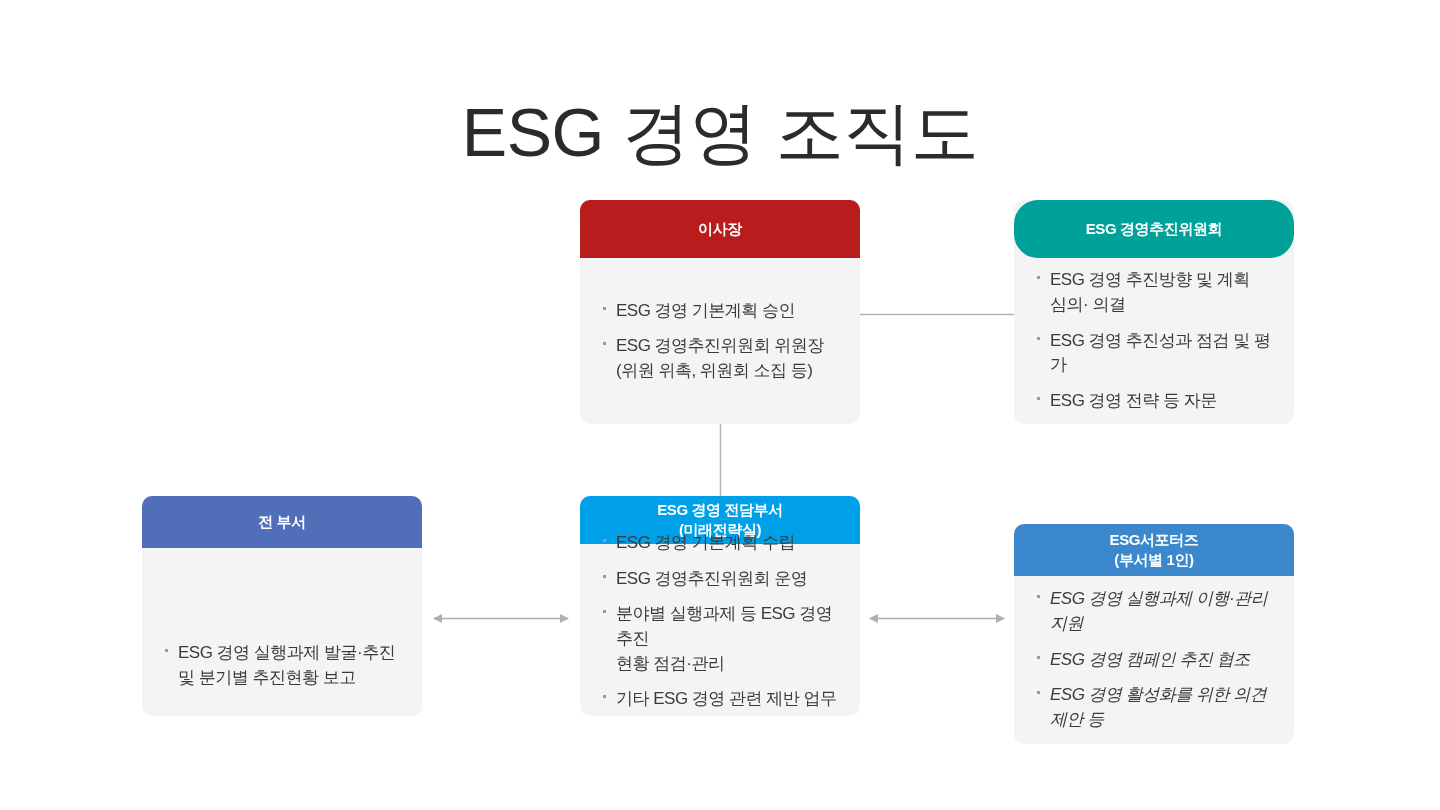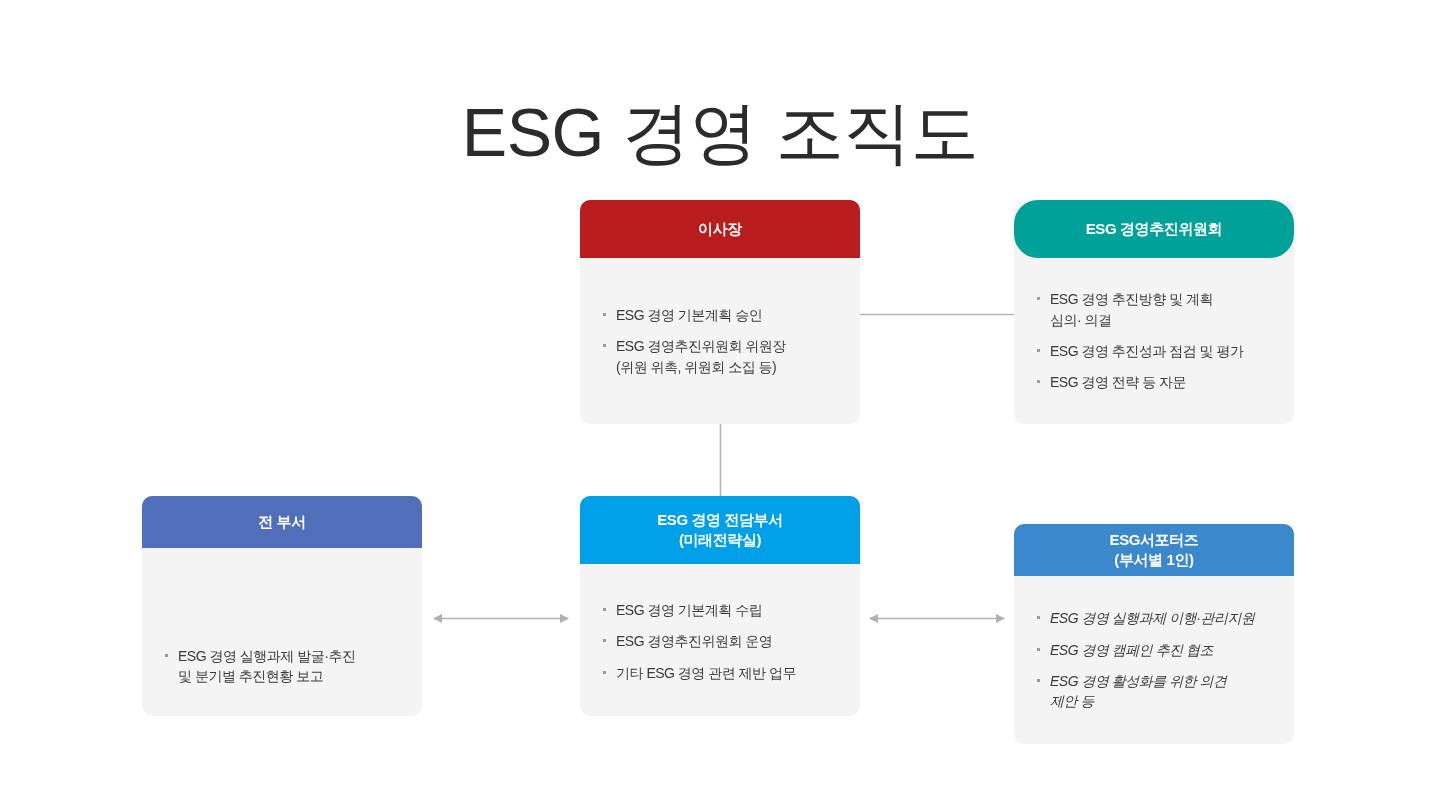--- a/index.html
+++ b/index.html
@@ -83,21 +83,21 @@
   }
   .bullets {
     list-style: none;
     margin: 0;
     padding: 0;
   }
   .bullets li {
     position: relative;
     padding-left: 14px;
     margin: 0 0 11px 0;
-    font-size: 14px;
+    font-size: 17px;
     line-height: 1.45;
     color: #3a3a3a;
     letter-spacing: -0.5px;
   }
   .bullets li:last-child { margin-bottom: 0; }
   .bullets li::before {
     content: "";
     position: absolute;
     left: 1px;
     top: 8px;
@@ -112,21 +112,21 @@
   #node-chairman .node-header      { height: 58px; background: #b91c1c; }
 
   #node-committee     { left: 1014px; top: 200px; width: 280px; height: 224px; }
   #node-committee .node-header     { height: 58px; background: #00a199; border-radius: 24px; }
 
   #node-all-depts     { left: 142px;  top: 496px; width: 280px; height: 220px; }
   #node-all-depts .node-header     { height: 52px; background: #506fb8; }
   #node-all-depts .node-body       { height: calc(100% - 52px); }
 
   #node-dedicated     { left: 580px;  top: 496px; width: 280px; height: 220px; }
-  #node-dedicated .node-header     { height: 68px; background: #00a0e9; }
+  #node-dedicated .node-header     { height: 48px; background: #00a0e9; }
   #node-dedicated .node-body       { height: calc(100% - 52px); padding-top: 1px; }
 
   #node-supporters    { left: 1014px; top: 496px; width: 280px; height: 220px; margin-top: 28px; }
   #node-supporters .node-header    { height: 52px; background: #3c88cc; }
   #node-supporters .node-body      { height: calc(100% - 52px); font-style: italic; }
 
   .hdr-line { display: block; }
 </style>
 </head>
 <body>
@@ -188,20 +188,21 @@
     <div class="node-header">
       <span>
         <span class="hdr-line">ESG 경영 전담부서</span>
         <span class="hdr-line">(미래전략실)</span>
       </span>
     </div>
     <div class="node-body">
       <ul class="bullets">
         <li>ESG 경영 기본계획 수립</li>
         <li>ESG 경영추진위원회 운영</li>
+        <li>분야별 실행과제 등 ESG 경영 추진<br>현황 점검·관리</li>
         <li>기타 ESG 경영 관련 제반 업무</li>
       </ul>
     </div>
   </div>
 
   <div class="node" id="node-supporters">
     <div class="node-header">
       <span>
         <span class="hdr-line">ESG서포터즈</span>
         <span class="hdr-line">(부서별 1인)</span>

